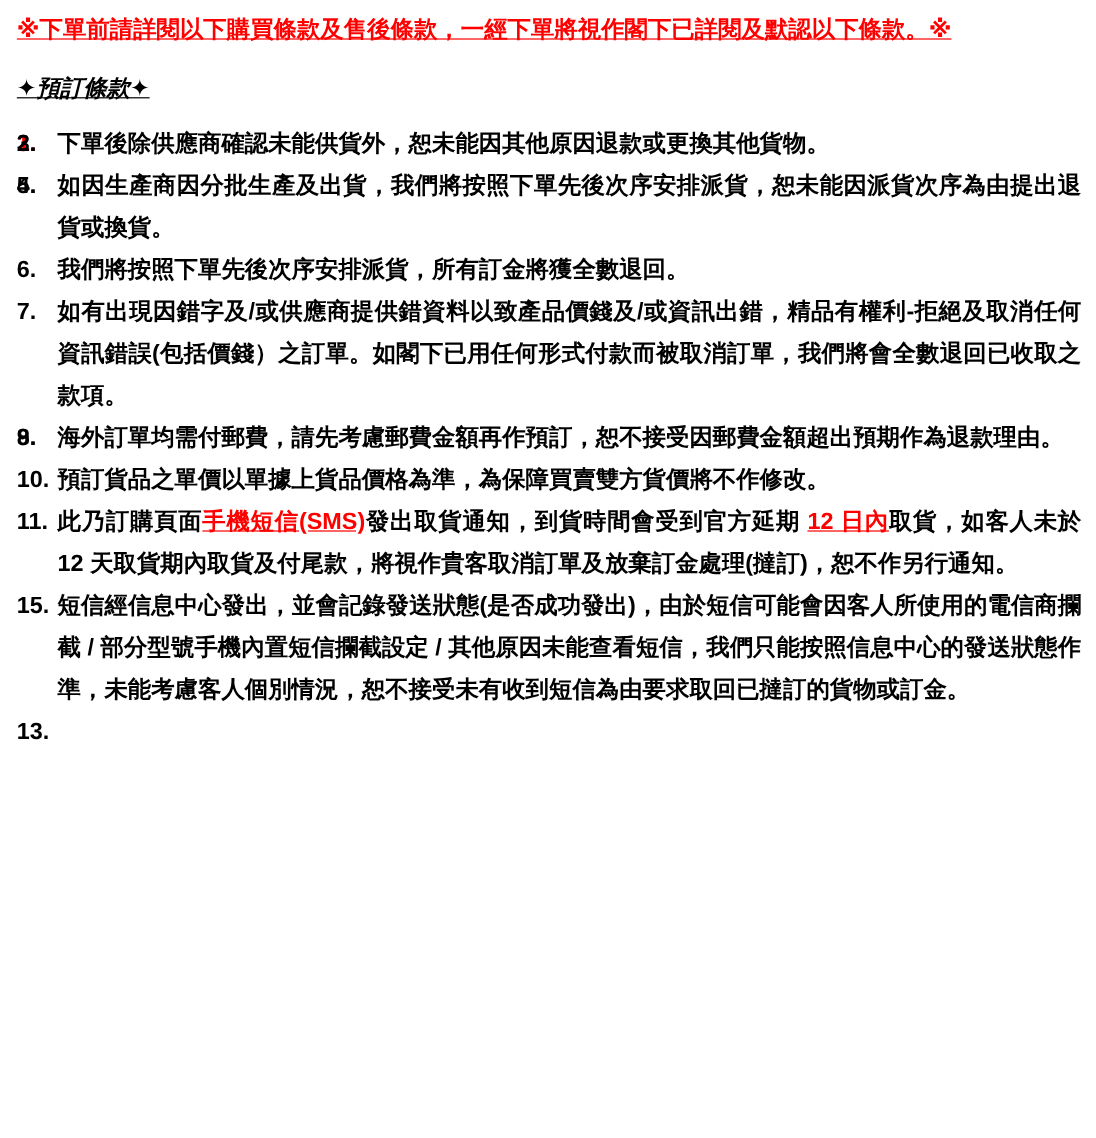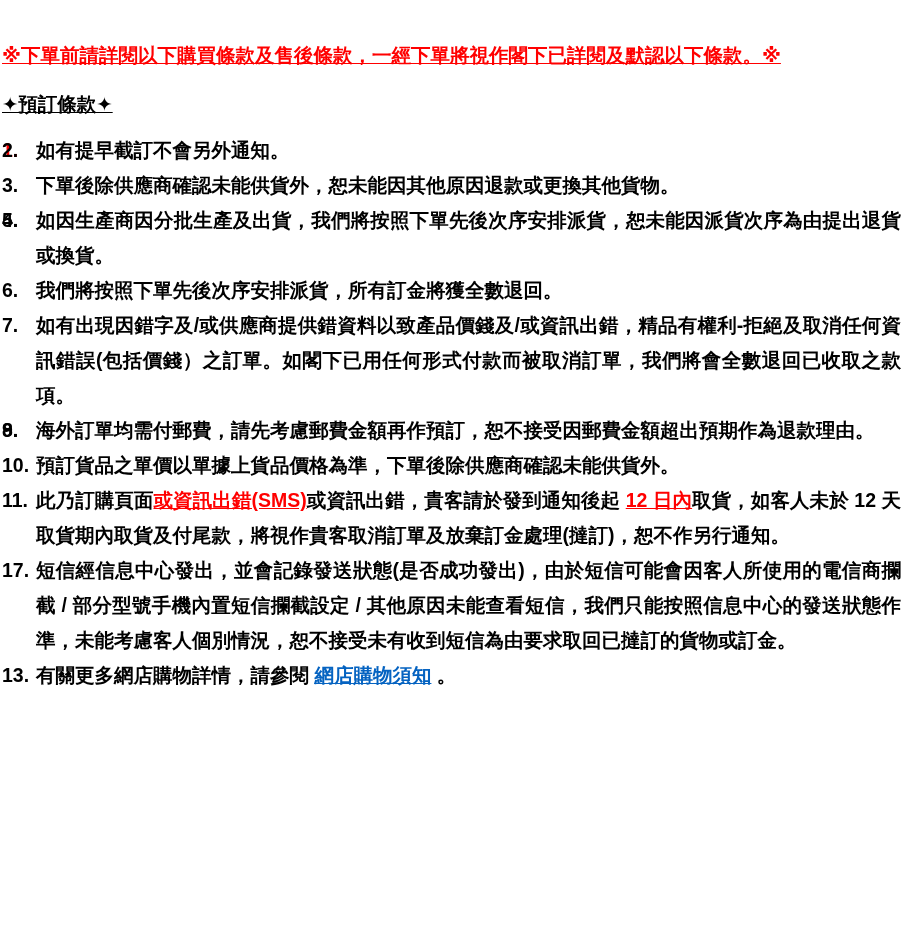--- a/index.html
+++ b/index.html
@@ -10,36 +10,36 @@
   body{
     font-family:"Liberation Sans","DejaVu Sans",sans-serif;
     font-weight:bold;
     color:#000000;
     -webkit-font-smoothing:antialiased;
   }
   .page{
     width:913px;
     height:816px;
     box-sizing:border-box;
-    padding:8px 12px 0 2px;
+    padding:8px 12px 0 14px;
     overflow:hidden;
     font-size:19.5px;
     line-height:35px;
-    margin-top:30px;
   }
   .title{
     margin:0 0 14px 0;
     color:var(--warning-red);
     text-decoration:underline;
     white-space:nowrap;
   }
   .section-title{
     margin:0 0 11px 0;
     color:#000000;
     text-decoration:underline;
+    font-style:italic;
   }
   ol.terms{
     list-style:none;
     margin:0;
     padding:0;
   }
   ol.terms li{
     position:relative;
     padding-left:34px;
     text-align:justify;
@@ -66,26 +66,26 @@
 </head>
 <body>
 
 <div class="page">
   <p class="title">※下單前請詳閱以下購買條款及售後條款，一經下單將視作閣下已詳閱及默認以下條款。※</p>
 
   <p class="section-title">✦預訂條款✦</p>
 
   <ol class="terms" id="terms-list">
       <li class="red"><span class="num">1.</span></li>
-      <li class=""><span class="num">2.</span><span class="body"><span>如有提早截訂不會另外通知。</span></span></li>
+      <li class=""><span class="num">2.</span></li>
       <li class=""><span class="num">3.</span><span class="body"><span>下單後除供應商確認未能供貨外，恕未能因其他原因退款或更換其他貨物。</span></span></li>
       <li class=""><span class="num">4.</span></li>
       <li class=""><span class="num">5.</span><span class="body"><span>如因生產商因分批生產及出貨，我們將按照下單先後次序安排派貨，恕未能因派貨次序為由提出退貨或換貨。</span></span></li>
       <li class=""><span class="num">6.</span><span class="body"><span>我們將按照下單先後次序安排派貨，所有訂金將獲全數退回。</span></span></li>
       <li class=""><span class="num">7.</span><span class="body"><span>如有出現因錯字及/或供應商提供錯資料以致產品價錢及/或資訊出錯，精品有權利-拒絕及取消任何資訊錯誤(包括價錢）之訂單。如閣下已用任何形式付款而被取消訂單，我們將會全數退回已收取之款項。</span></span></li>
       <li class=""><span class="num">8.</span></li>
       <li class=""><span class="num">9.</span><span class="body"><span>海外訂單均需付郵費，請先考慮郵費金額再作預訂，恕不接受因郵費金額超出預期作為退款理由。</span></span></li>
-      <li class=""><span class="num">10.</span><span class="body"><span>預訂貨品之單價以單據上貨品價格為準，下單後除供應商確認未能供貨外。</span></span></li>
-      <li class=""><span class="num">11.</span><span class="body"><span>此乃訂購頁面</span><span class="seg-red-underline">或資訊出錯(SMS)</span><span>或資訊出錯，貴客請於發到通知後起 </span><span class="seg-red-underline">12 日內</span><span>取貨，如客人未於 12 天取貨期內取貨及付尾款，將視作貴客取消訂單及放棄訂金處理(撻訂)，恕不作另行通知。</span></span></li>
-      <li class=""><span class="num">17.</span><span class="body"><span>短信經信息中心發出，並會記錄發送狀態(是否成功發出)，由於短信可能會因客人所使用的電信商攔截 / 部分型號手機內置短信攔截設定 / 其他原因未能查看短信，我們只能按照信息中心的發送狀態作準，未能考慮客人個別情況，恕不接受未有收到短信為由要求取回已撻訂的貨物或訂金。</span></span></li>
-      <li class=""><span class="num">13.</span><span class="body"><span>有關更多網店購物詳情，請參閱 </span><span class="seg-link">網店購物須知</span><span> 。</span></span></li>
+      <li class=""><span class="num">10.</span><span class="body"><span>預訂貨品之單價以單據上貨品價格為準，為保障買賣雙方貨價將不作修改。</span></span></li>
+      <li class=""><span class="num">11.</span><span class="body"><span>此乃訂購頁面</span><span class="seg-red-underline">手機短信(SMS)</span><span>發出取貨通知，到貨時間會受到官方延期 </span><span class="seg-red-underline">12 日內</span><span>取貨，如客人未於 12 天取貨期內取貨及付尾款，將視作貴客取消訂單及放棄訂金處理(撻訂)，恕不作另行通知。</span></span></li>
+      <li class=""><span class="num">15.</span><span class="body"><span>短信經信息中心發出，並會記錄發送狀態(是否成功發出)，由於短信可能會因客人所使用的電信商攔截 / 部分型號手機內置短信攔截設定 / 其他原因未能查看短信，我們只能按照信息中心的發送狀態作準，未能考慮客人個別情況，恕不接受未有收到短信為由要求取回已撻訂的貨物或訂金。</span></span></li>
+      <li class=""><span class="num">13.</span></li>
     </ol>
 </div>
 
 </body></html>

